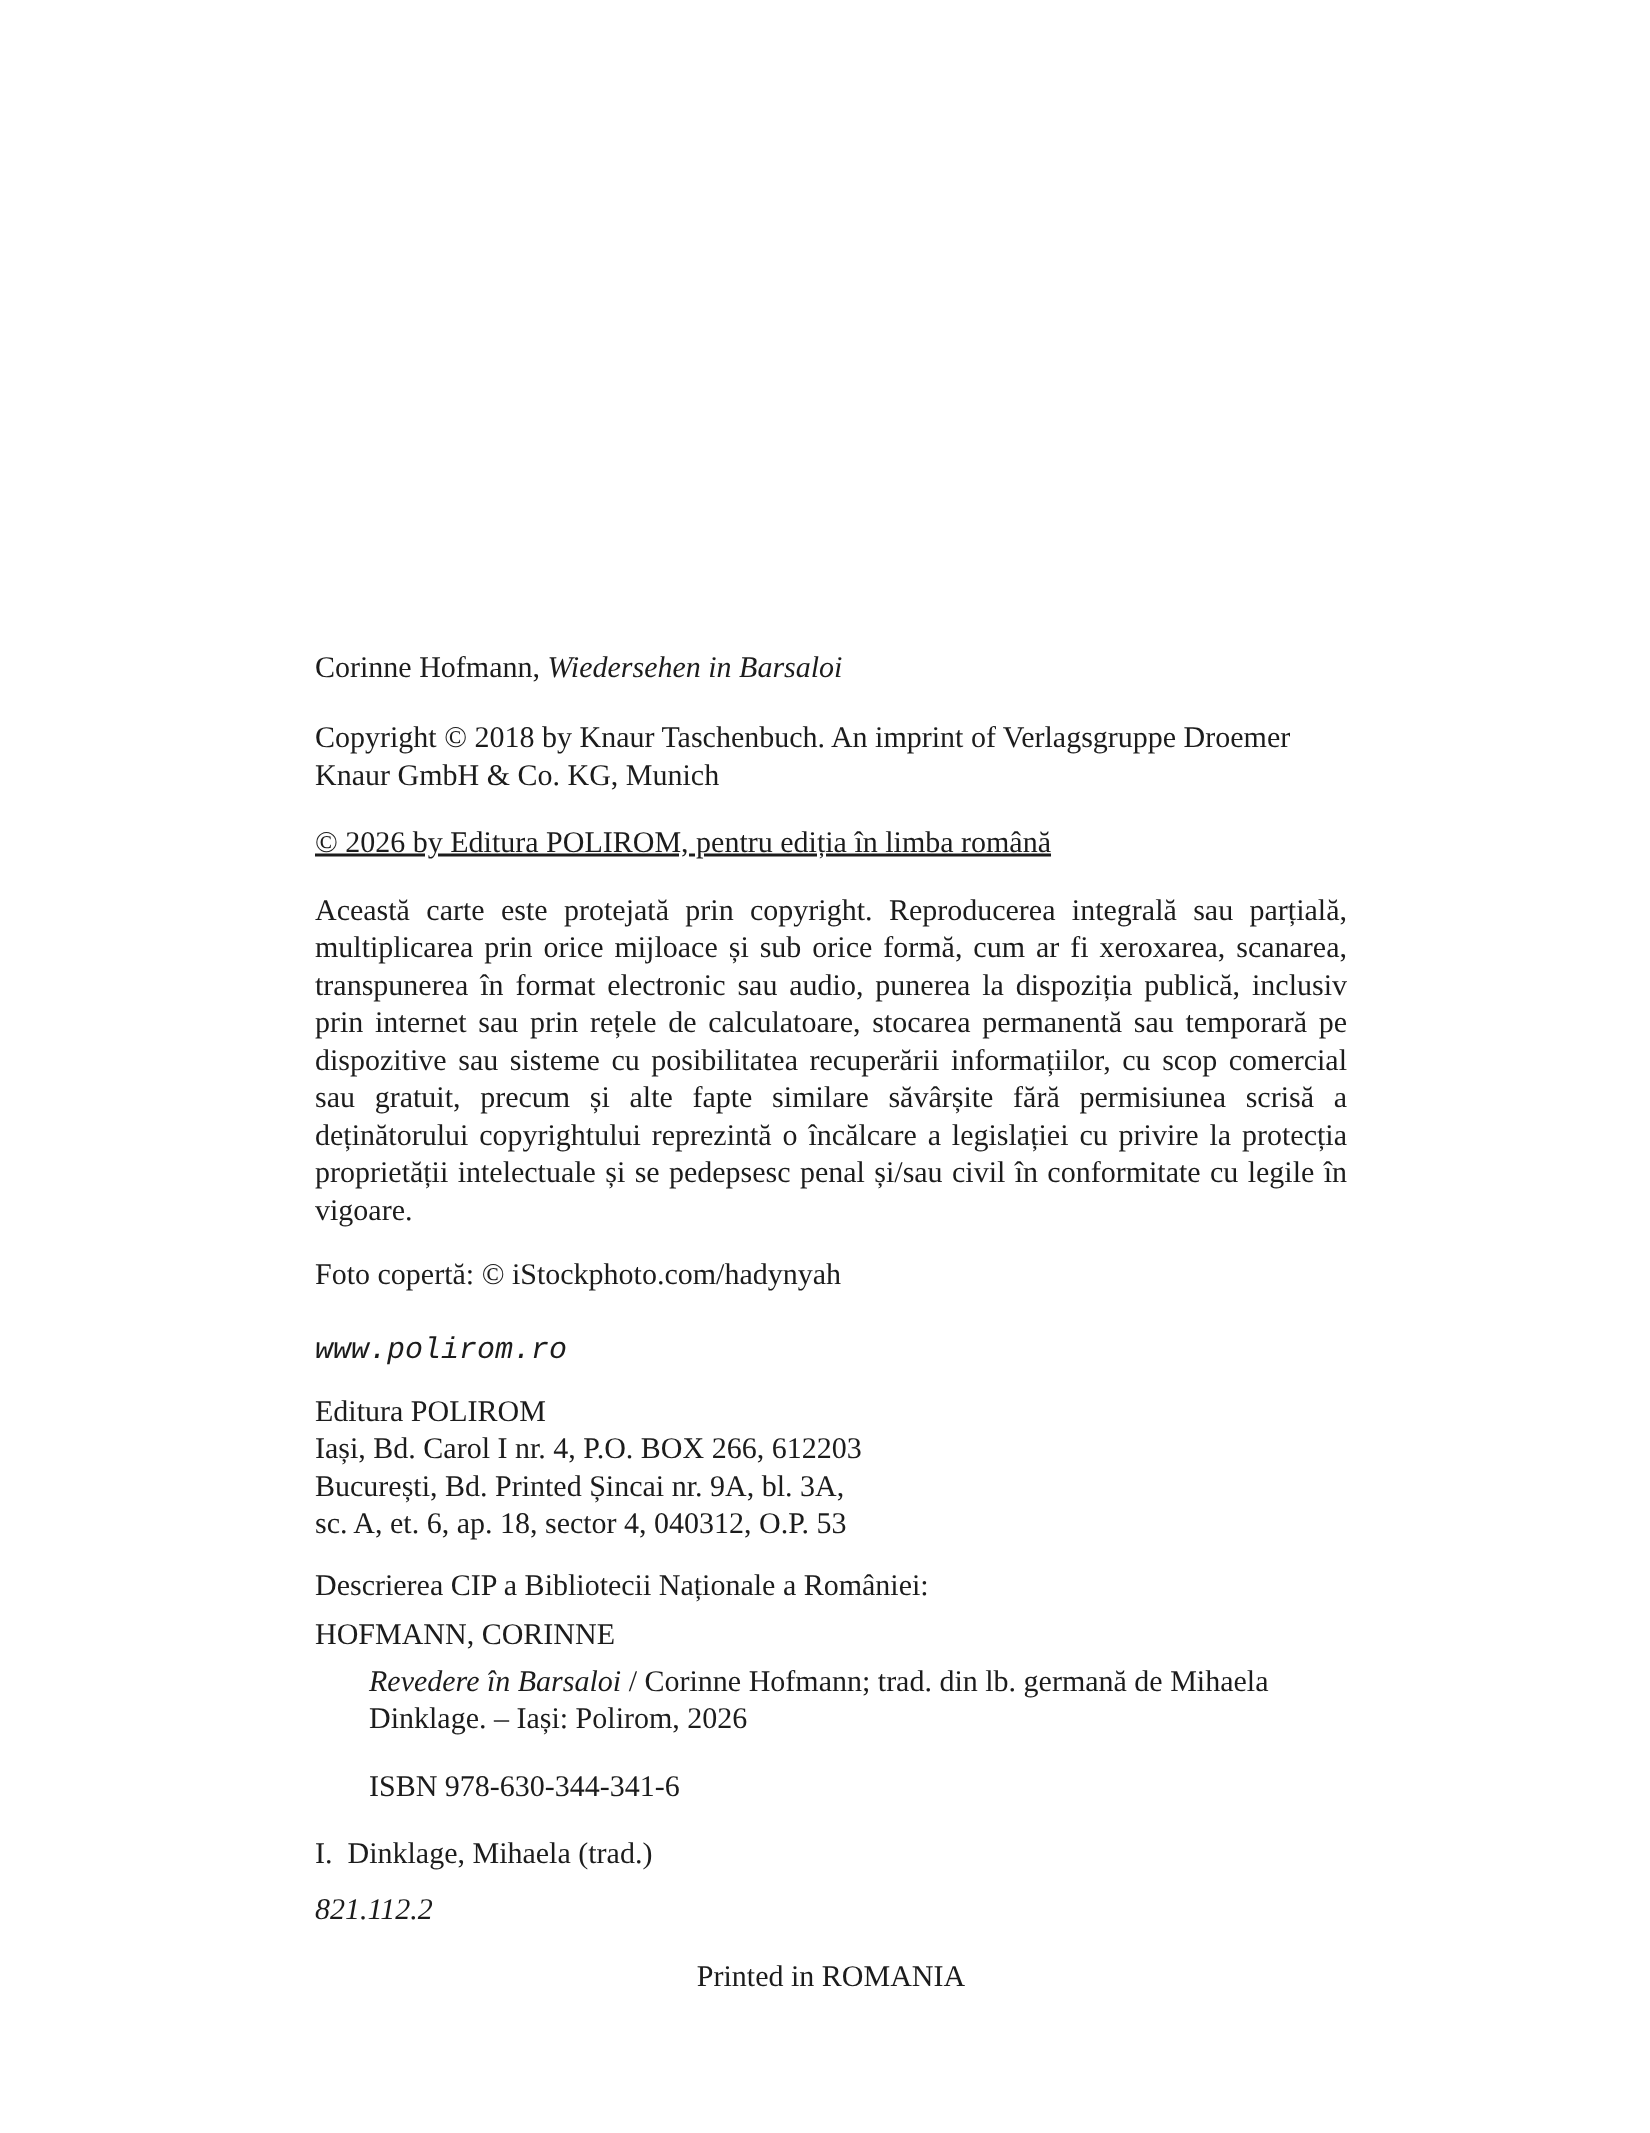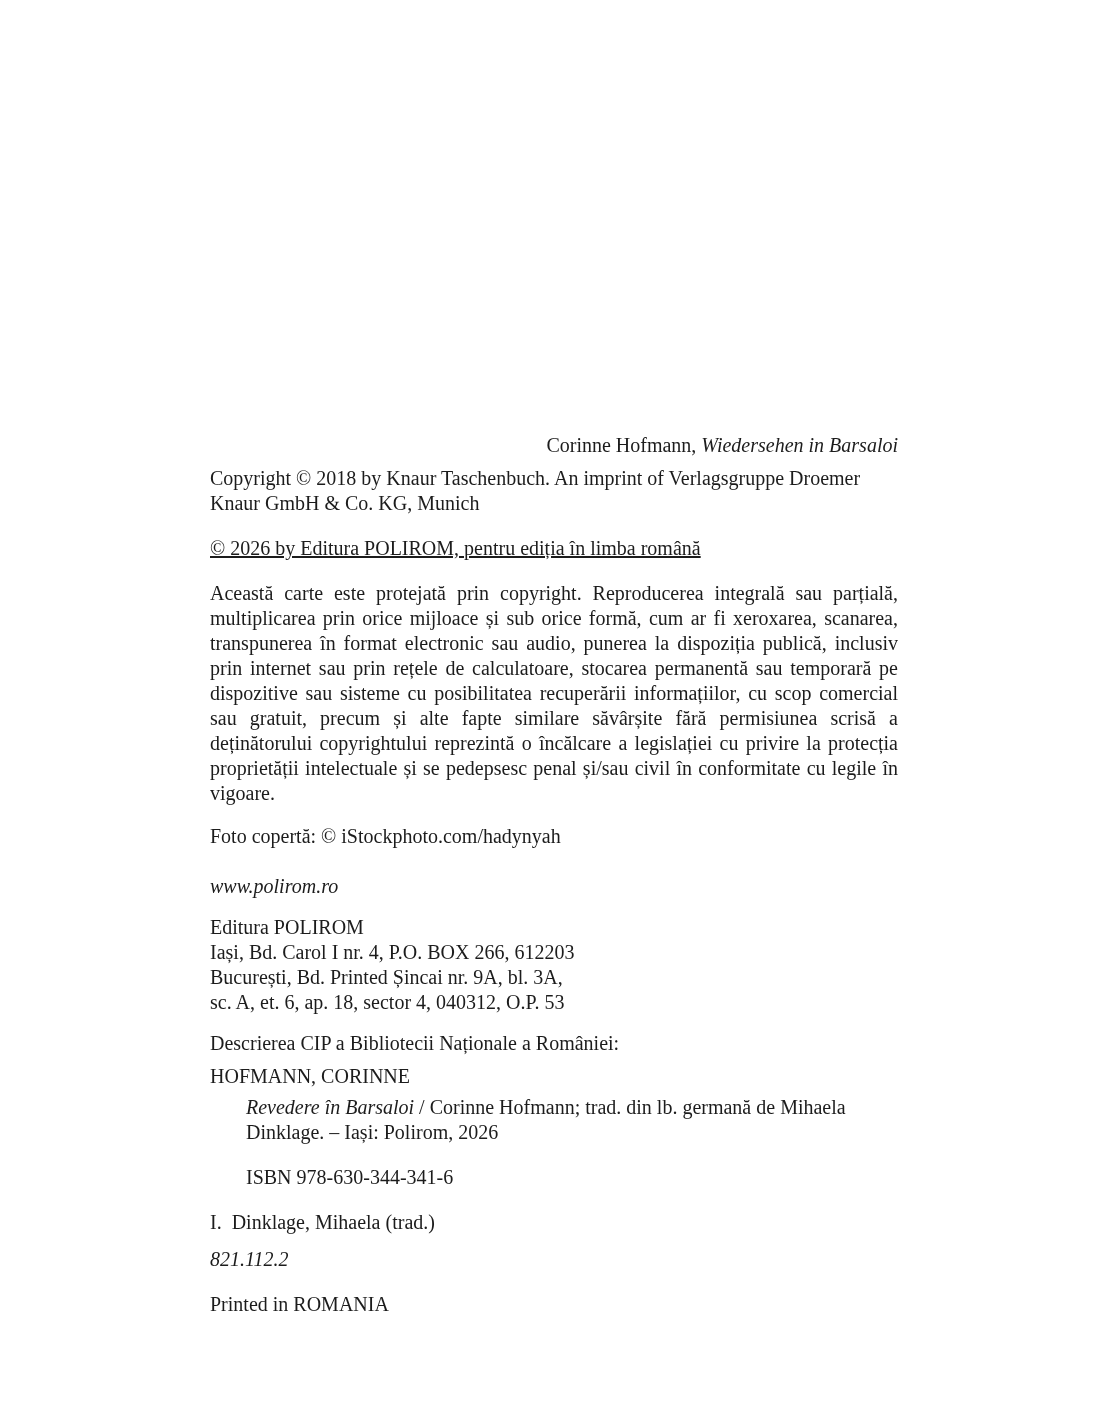--- a/index.html
+++ b/index.html
@@ -20,47 +20,47 @@
   .content {
     position: absolute;
     left: 210px;
     top: 433px;
     width: 688px;
     font-size: 20px;
     line-height: 25px;
   }
   .block { margin: 0; }
   .italic { font-style: italic; }
-  .byline { margin-bottom: 8px; text-align: right; }
+  .byline { margin-bottom: 22px; }
   .copyright-de { margin-bottom: 20px; }
   .copyright-ro { margin-bottom: 20px; text-decoration: underline; }
   .legal {
     text-align: justify;
     margin-bottom: 0;
     line-height: 25px;
   }
   .photo-credit { margin-bottom: 25px; margin-top: 18px; }
-  .website { font-style: italic; margin-bottom: 16px; }
+  .website { font-style: italic; margin-bottom: 16px; font-family: Liberation Mono, monospace; }
   .address { margin-bottom: 16px; }
   .cip-heading { margin-bottom: 8px; }
   .cip-author { margin-bottom: 6px; }
   .cip-entry {
     padding-left: 36px;
     margin-bottom: 20px;
   }
   .cip-isbn {
     padding-left: 36px;
     margin-bottom: 20px;
   }
   .translator {
     margin-bottom: 12px;
     white-space: pre-wrap;
   }
   .udc { margin-bottom: 20px; font-style: italic; }
-  .printed { margin-bottom: 0; }
+  .printed { margin-bottom: 0; text-align: center; }
 </style>
 </head>
 <body>
 
 <div class="page">
   <div class="content">
 
     <p class="block byline"><span>Corinne Hofmann, </span><span class="italic">Wiedersehen in Barsaloi</span></p>
 
     <p class="block copyright-de">Copyright © 2018 by Knaur Taschenbuch. An imprint of Verlagsgruppe Droemer Knaur GmbH &amp; Co. KG, Munich</p>

